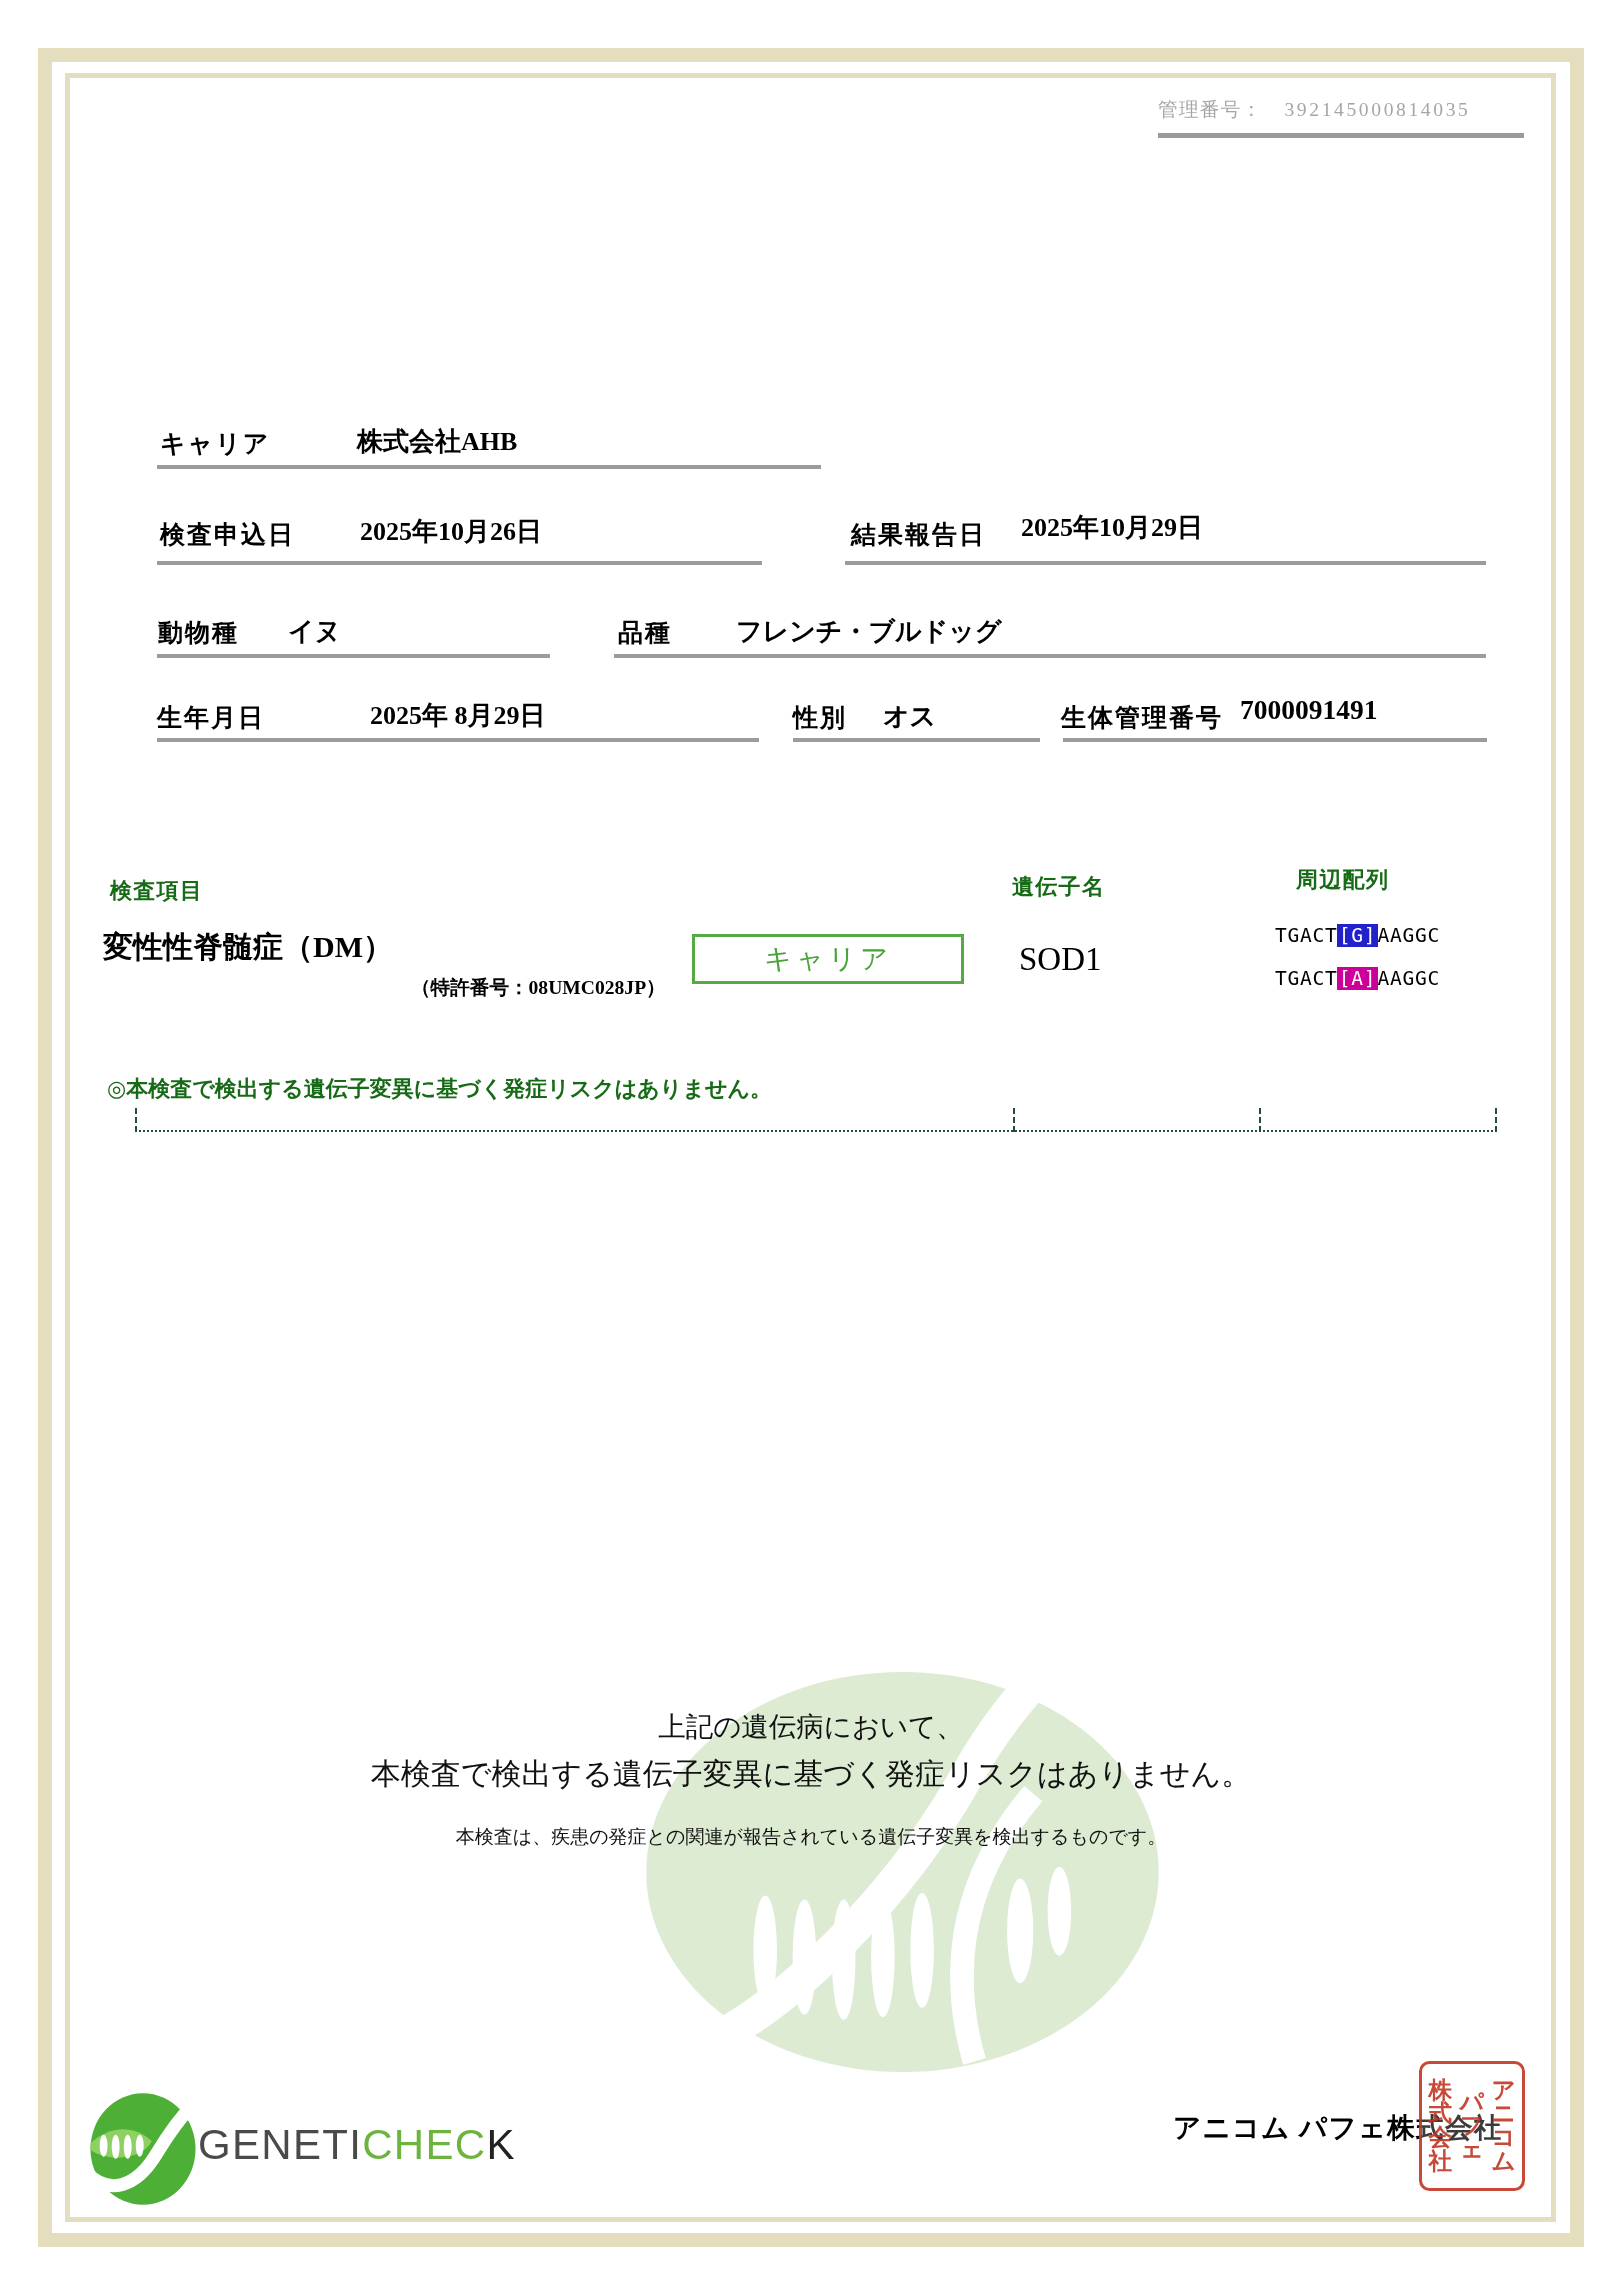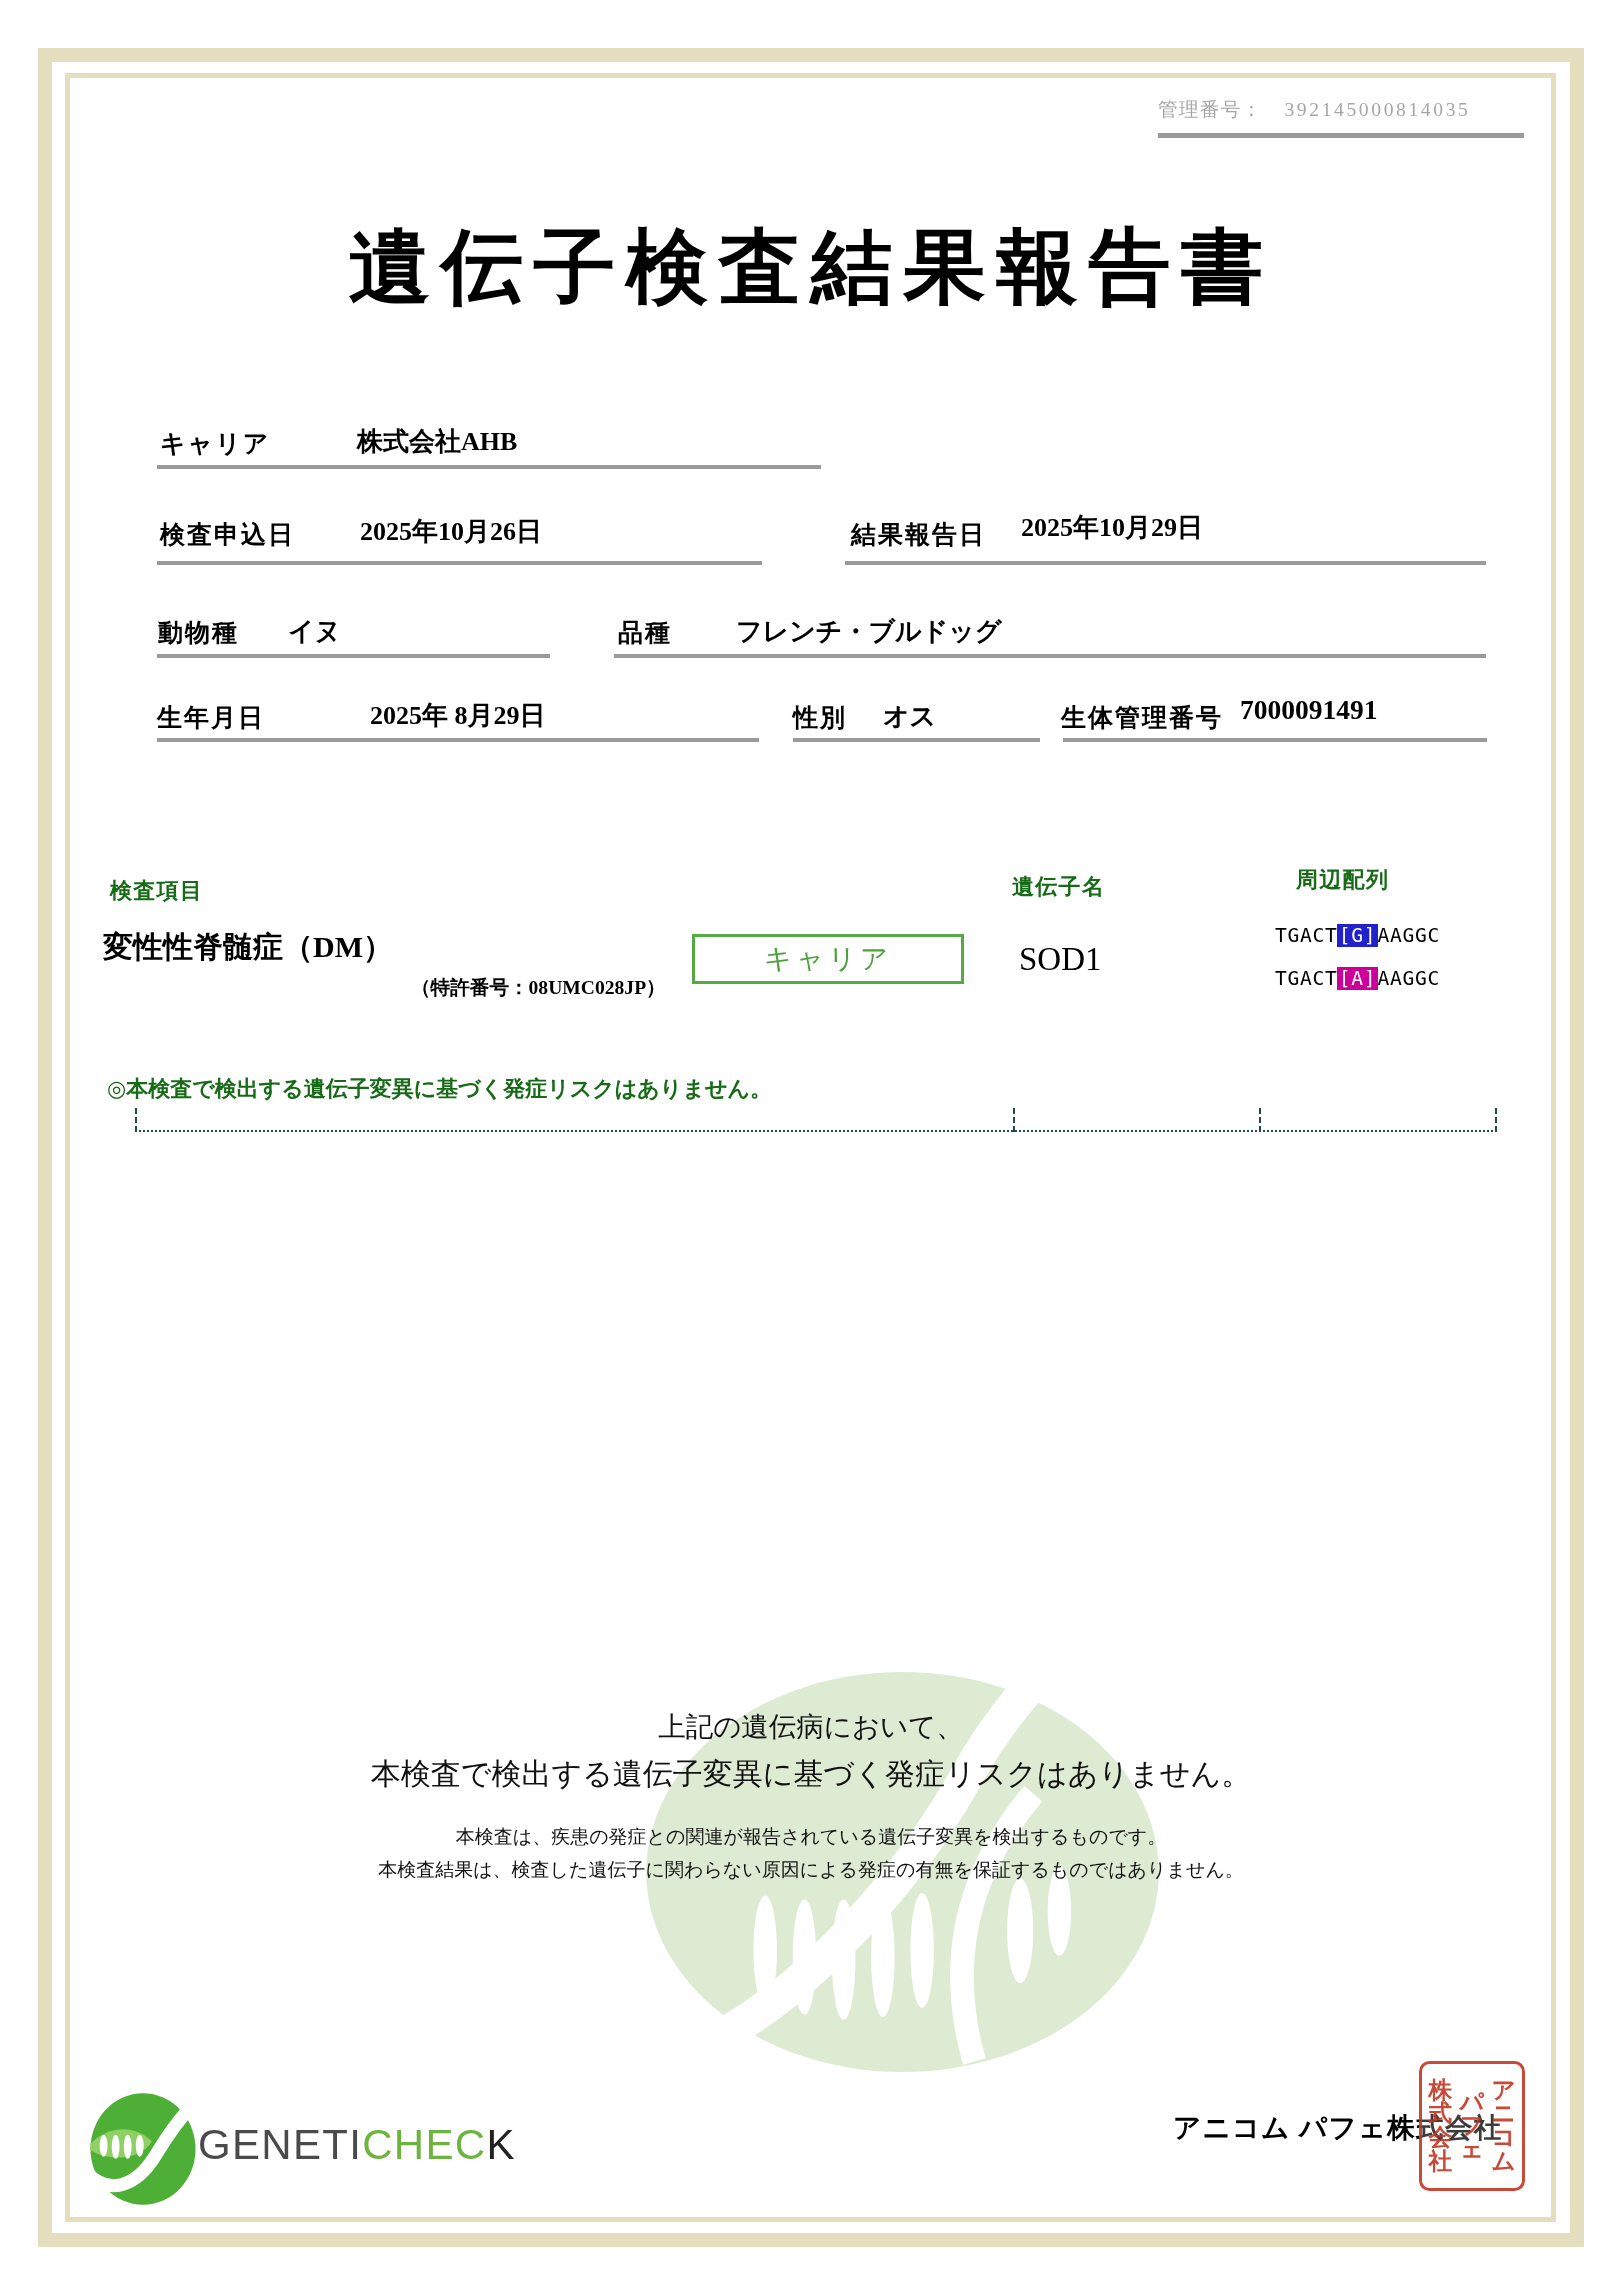--- a/index.html
+++ b/index.html
@@ -86,21 +86,20 @@
     <ellipse cx="215" cy="215" rx="9" ry="44" fill="#ffffff"></ellipse>
     <ellipse cx="290" cy="200" rx="10" ry="40" fill="#ffffff"></ellipse>
     <ellipse cx="320" cy="185" rx="9" ry="34" fill="#ffffff"></ellipse>
   </svg>
 
   <div class="abs control-row serif">
     <span>管理番号：</span><span class="num">392145000814035</span>
   </div>
   <div class="abs control-line"></div>
 
-  <div class="abs doc-title serif">遺伝子検査結果報告書</div>
 
   <span class="abs flabel" style="left:160px; top:427px;">キャリア</span>
   <span class="abs fvalue" style="left:357px; top:424px;">株式会社AHB</span>
   <div class="abs uline" style="left:157px; top:465px; width:664px;"></div>
 
   <span class="abs flabel" style="left:160px; top:518px;">検査申込日</span>
   <span class="abs fvalue" style="left:360px; top:514px;">2025年10月26日</span>
   <div class="abs uline" style="left:157px; top:561px; width:605px;"></div>
 
   <span class="abs flabel" style="left:851px; top:518px;">結果報告日</span>
@@ -150,21 +149,20 @@
   <div class="abs dotted-box">
     <div class="vdash" style="left:0;"></div>
     <div class="vdash" style="left:878px;"></div>
     <div class="vdash" style="left:1124px;"></div>
     <div class="vdash" style="left:1360px;"></div>
   </div>
 
   <div class="abs sum2 sans overwm">本検査で検出する遺伝子変異に基づく発症リスクはありません。</div>
   <div class="abs sum1 sans overwm">上記の遺伝病において、</div>
   <div class="abs note sans overwm" style="top:1824px;">本検査は、疾患の発症との関連が報告されている遺伝子変異を検出するものです。</div>
-  <div class="abs note sans overwm" style="top:1857px;">本検査結果は、検査した遺伝子に関わらない原因による発症の有無を保証するものではありません。</div>
 
   <svg class="abs" style="left:88px; top:2091px;" width="110" height="116" viewBox="0 0 100 106">
     <ellipse cx="50" cy="53" rx="48" ry="51" fill="#4daf35"></ellipse>
     <path d="M 2 48 C 18 32 42 30 58 46 C 50 62 20 66 2 54 Z" fill="#8ed162"></path>
     <ellipse cx="14" cy="50" rx="3.6" ry="10" fill="#ffffff"></ellipse>
     <ellipse cx="25" cy="51" rx="3.6" ry="11" fill="#ffffff"></ellipse>
     <ellipse cx="36" cy="51" rx="3.6" ry="11" fill="#ffffff"></ellipse>
     <ellipse cx="47" cy="50" rx="3.6" ry="10" fill="#ffffff"></ellipse>
     <path d="M -2 74 C 18 96 44 88 62 58 C 74 38 86 22 98 10" stroke="#ffffff" stroke-width="12" fill="none"></path>
   </svg>

